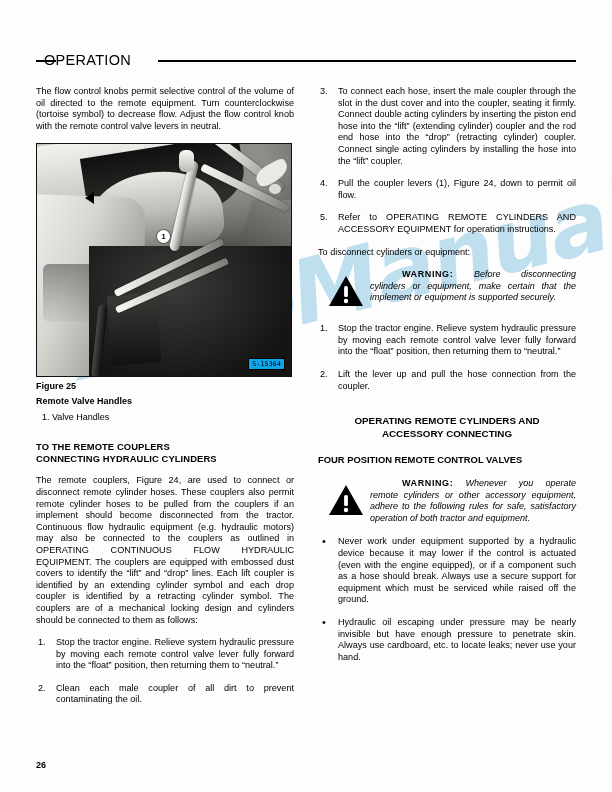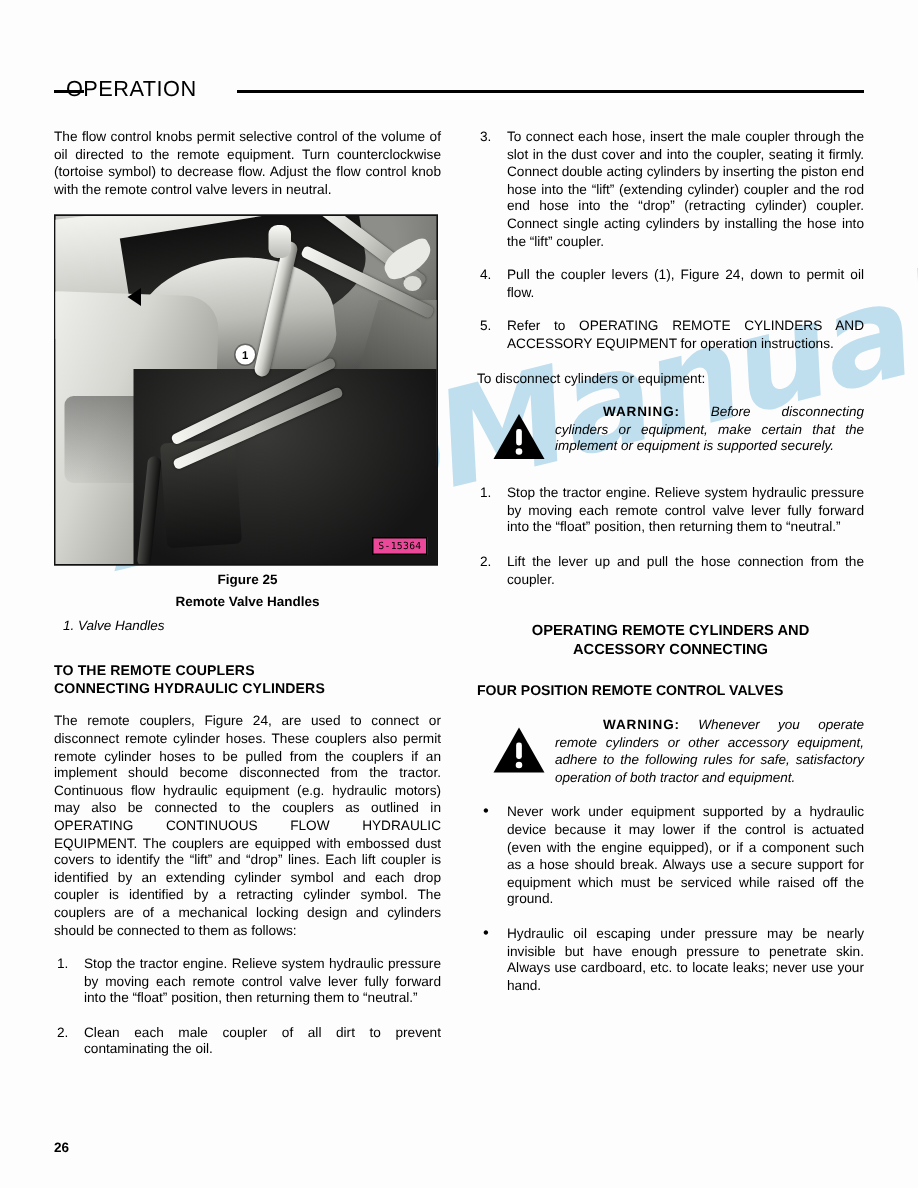--- a/index.html
+++ b/index.html
@@ -250,21 +250,21 @@
     font-size: 7.5px;
     font-weight: 700;
     line-height: 13px;
     text-align: center;
     box-shadow: 0 0 0 1px rgba(0,0,0,.35);
   }
   .photo .id-tag {
     position: absolute;
     right: 6px;
     bottom: 6px;
-    background: #ec4899;
+    background: #0ea5e9;
     border: 1px solid #000;
     color: #000;
     font-family: "DejaVu Sans Mono", monospace;
     font-size: 6.5px;
     letter-spacing: .2px;
     padding: 1px 3px;
     line-height: 8px;
   }
   .photo .glare {
     position: absolute;
@@ -283,32 +283,31 @@
   }
   .photo .wedge {
     position: absolute;
     right: -10px; top: 56px;
     width: 70px; height: 150px;
     background: linear-gradient(200deg, #8e8e89 0%, #4d4d4a 45%, #1b1b1a 100%);
     transform: skewX(-16deg);
   }
 
   .fig-caption {
-    text-align: center;
+    text-align: left;
     font-size: 9px;
     font-weight: 700;
     line-height: 11px;
     margin-top: 4px;
   }
   .fig-legend {
     font-size: 9px;
     line-height: 12px;
     margin-top: 4px;
     padding-left: 6px;
-    font-style: italic;
   }
 
   
   .sec-heading {
     font-size: 9.4px;
     font-weight: 700;
     line-height: 12px;
     letter-spacing: .1px;
     margin: 18px 0 10px 0;
   }

